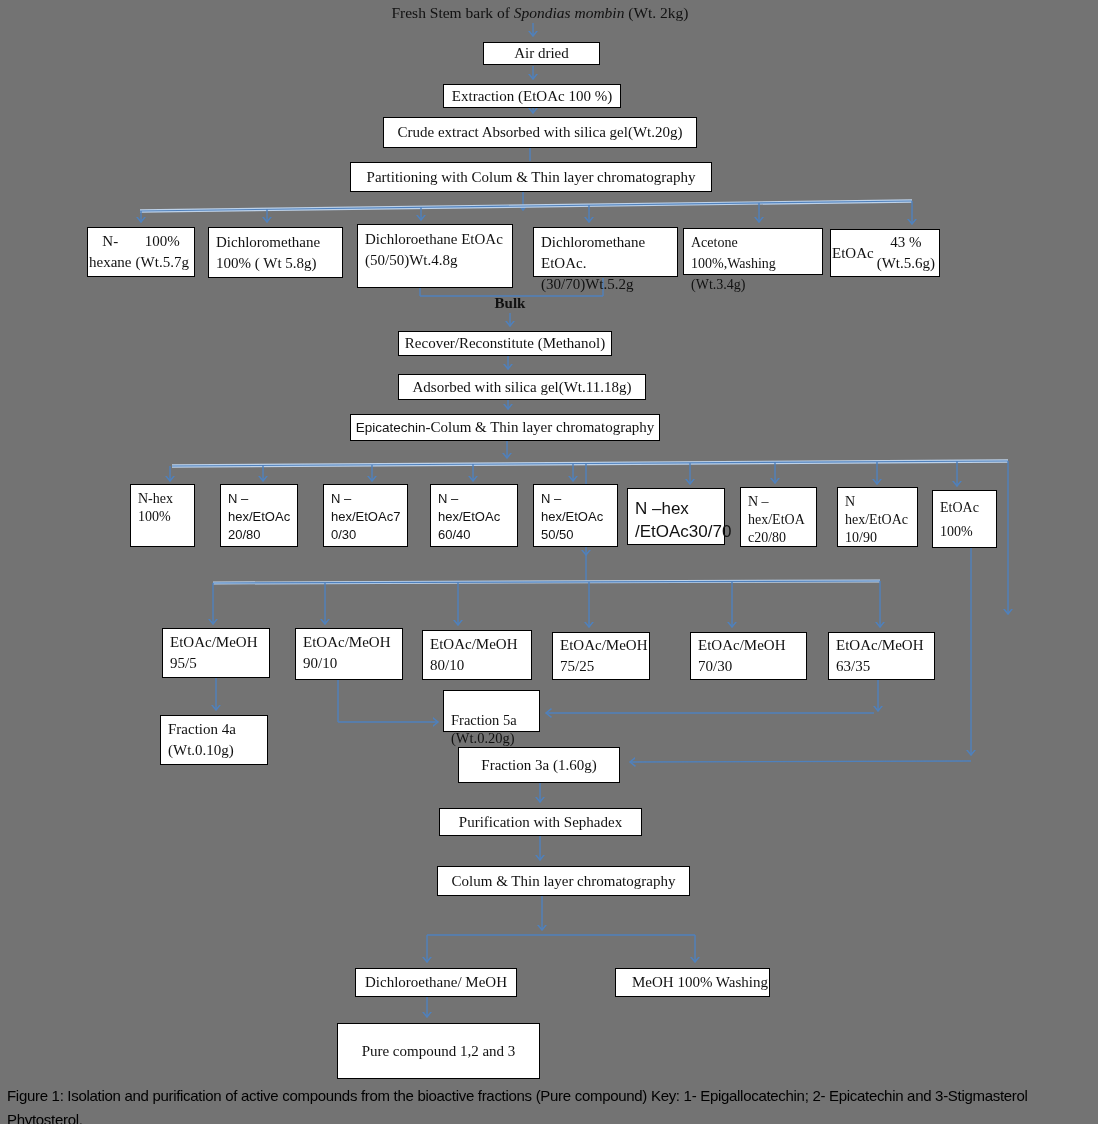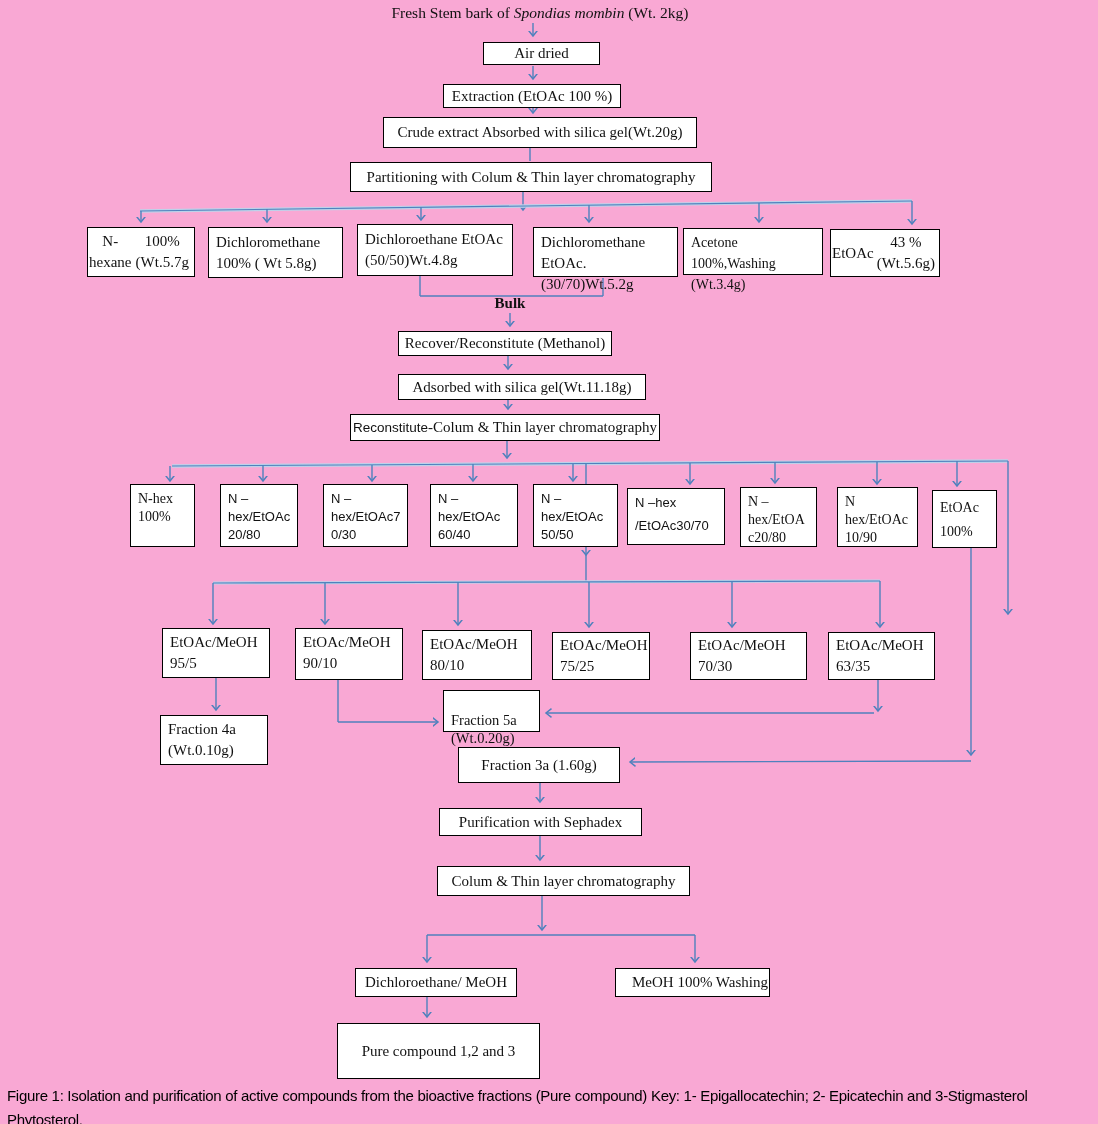--- a/index.html
+++ b/index.html
@@ -1,23 +1,23 @@
 <!DOCTYPE html>
 <html><head>
 <meta charset="utf-8">
 <style>
   html,body{margin:0;padding:0;background:#fff;}
-  #page{position:relative;width:1098px;height:1124px;background:#f9a8d4;overflow:hidden;
+  #page{position:relative;width:1098px;height:1124px;background:#737373;overflow:hidden;
         font-family:"Liberation Serif",serif;color:#111;}
   #wires{position:absolute;left:0;top:0;width:1098px;height:1124px;}
   .box{position:absolute;border:1.6px solid #000;background:#fff;box-sizing:border-box;
        font-size:15px;line-height:21px;padding:2px 7px;}
   .center{display:flex;align-items:center;justify-content:center;text-align:center;padding:0 1px;}
   .sans{font-family:"Liberation Sans",sans-serif;font-size:13px;line-height:18px;padding-top:5px;}
-  .sans2{font-family:"Liberation Sans",sans-serif;font-size:13px;line-height:23px;padding-top:2px;}
+  .sans2{font-family:"Liberation Sans",sans-serif;font-size:17px;line-height:23px;padding-top:8px;}
   .spread{line-height:27px;padding-top:3px;}
   .r2{font-size:14px;line-height:18px;padding-top:5px;}
   .title{position:absolute;left:280px;top:4px;width:520px;text-align:center;font-size:15.5px;}
   .i{font-style:italic;}
   .bulk{position:absolute;left:479px;top:295px;width:62px;text-align:center;
         font-weight:bold;font-size:15px;}
   .caption{position:absolute;left:7px;top:1084px;width:1086px;
            font-family:"Liberation Sans",sans-serif;font-size:15px;line-height:24px;
            letter-spacing:-0.3px;color:#000;}
   .caption b{font-weight:normal;}
@@ -118,21 +118,21 @@
     </div>
 
   <div class="box center" style="left:87px;top:227px;width:108px;height:50px;">
       <div>N-hexane</div>
       <div>100%(Wt.5.7g</div>
     </div>
   <div class="box" style="left:208px;top:227px;width:135px;height:51px;padding-top:4px;">
       <div>Dichloromethane</div>
       <div>100% ( Wt 5.8g)</div>
     </div>
-  <div class="box" style="left:357px;top:224px;width:156px;height:52px;padding-top:4px;">
+  <div class="box" style="left:357px;top:224px;width:156px;height:64px;padding-top:4px;">
       <div>Dichloroethane EtOAc</div>
       <div>(50/50)Wt.4.8g</div>
     </div>
   <div class="box" style="left:533px;top:227px;width:145px;height:50px;padding-top:4px;">
       <div>Dichloromethane</div>
       <div>EtOAc.(30/70)Wt.5.2g</div>
     </div>
   <div class="box" style="left:683px;top:228px;width:140px;height:47px;font-size:14px;padding-top:3px;">
       <div>Acetone 100%,Washing</div>
       <div>(Wt.3.4g)</div>
@@ -144,21 +144,21 @@
 
   <div class="bulk">Bulk</div>
 
   <div class="box center" style="left:398px;top:331px;width:214px;height:25px;">
       <span>Recover/Reconstitute (Methanol)</span>
     </div>
   <div class="box center" style="left:398px;top:374px;width:248px;height:26px;">
       <span>Adsorbed with silica gel(Wt.11.18g)</span>
     </div>
   <div class="box center" style="left:350px;top:414px;width:310px;height:27px;">
-      <span style="font-family:'Liberation Sans',sans-serif;font-size:13.5px;">Reconstitute</span>
+      <span style="font-family:'Liberation Sans',sans-serif;font-size:13.5px;">Epicatechin</span>
       <span>-Colum &amp; Thin layer chromatography</span>
     </div>
 
   <div class="box r2 spread" style="left:130px;top:484px;width:65px;height:63px;">
       <div>N-hex</div>
       <div>100%</div>
     </div>
   <div class="box sans" style="left:220px;top:484px;width:78px;height:63px;">
       <div>N –</div>
       <div>hex/EtOAc</div>

